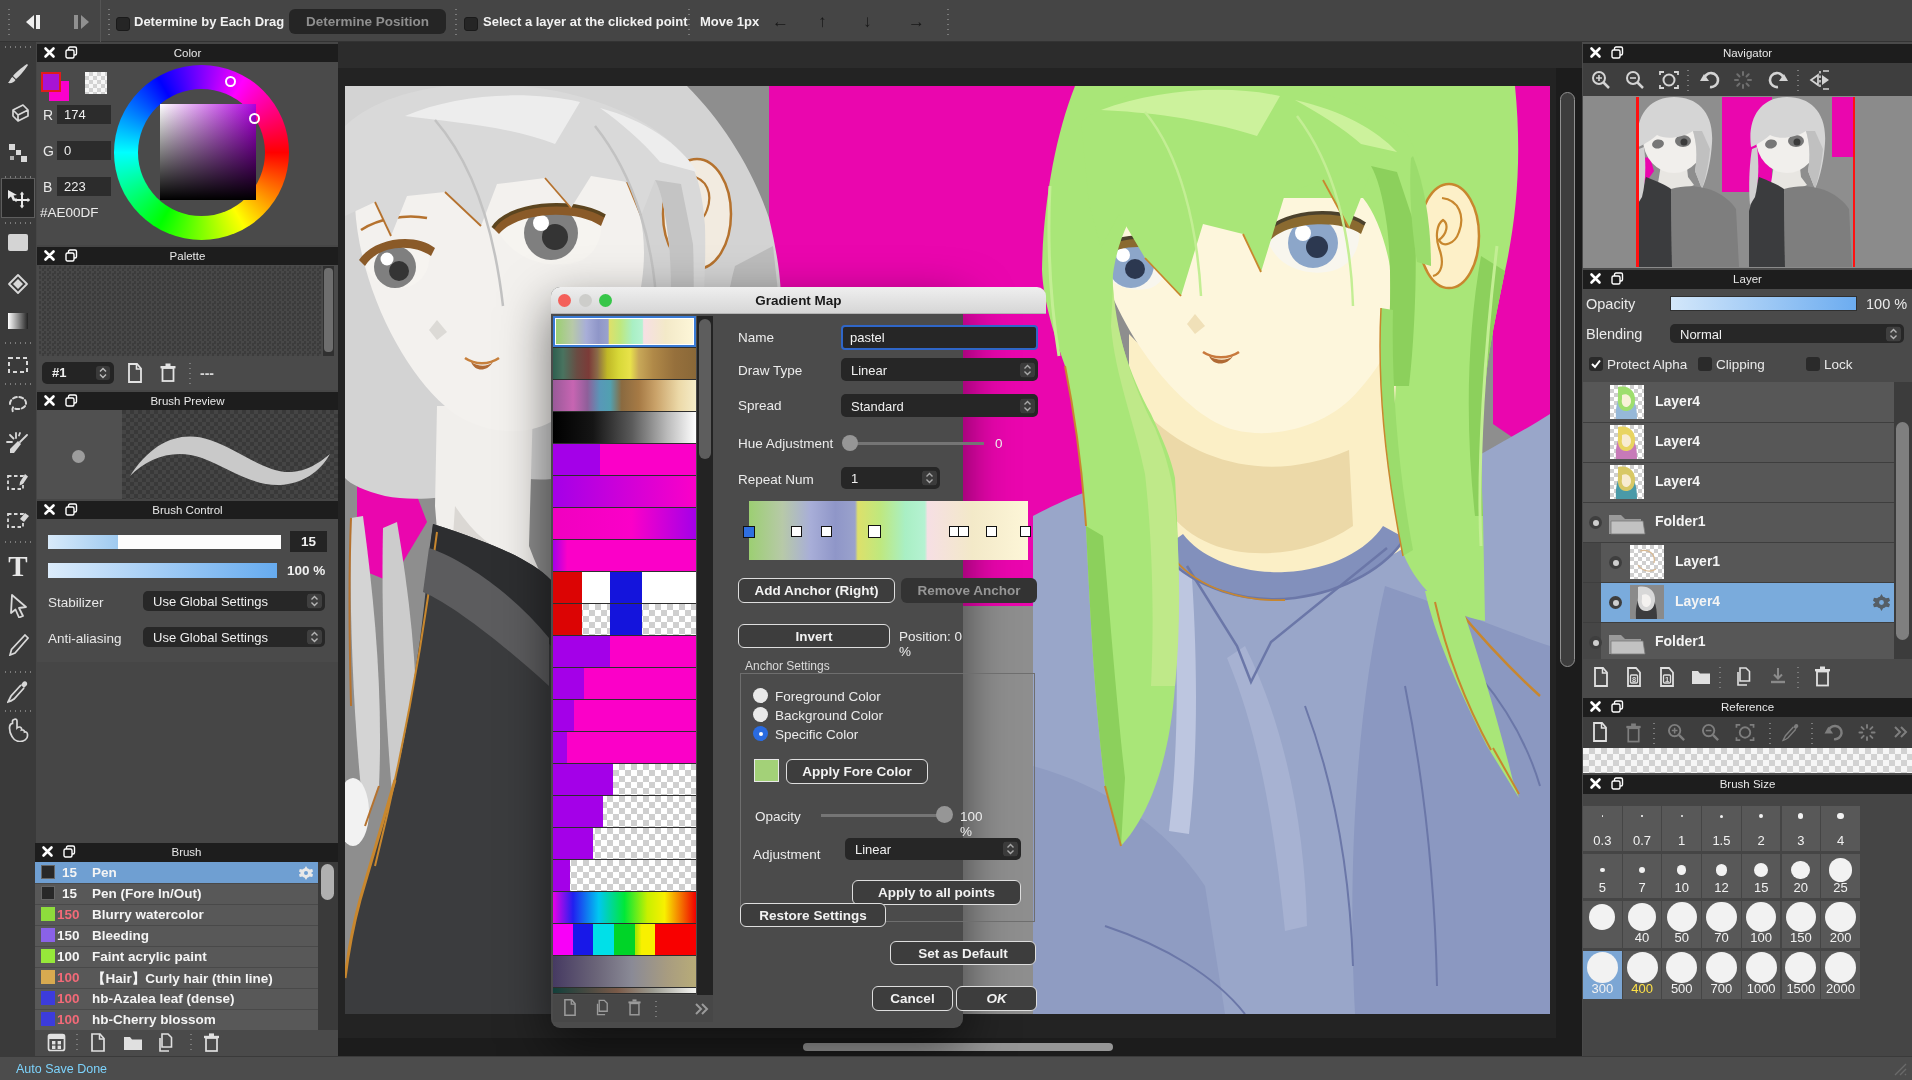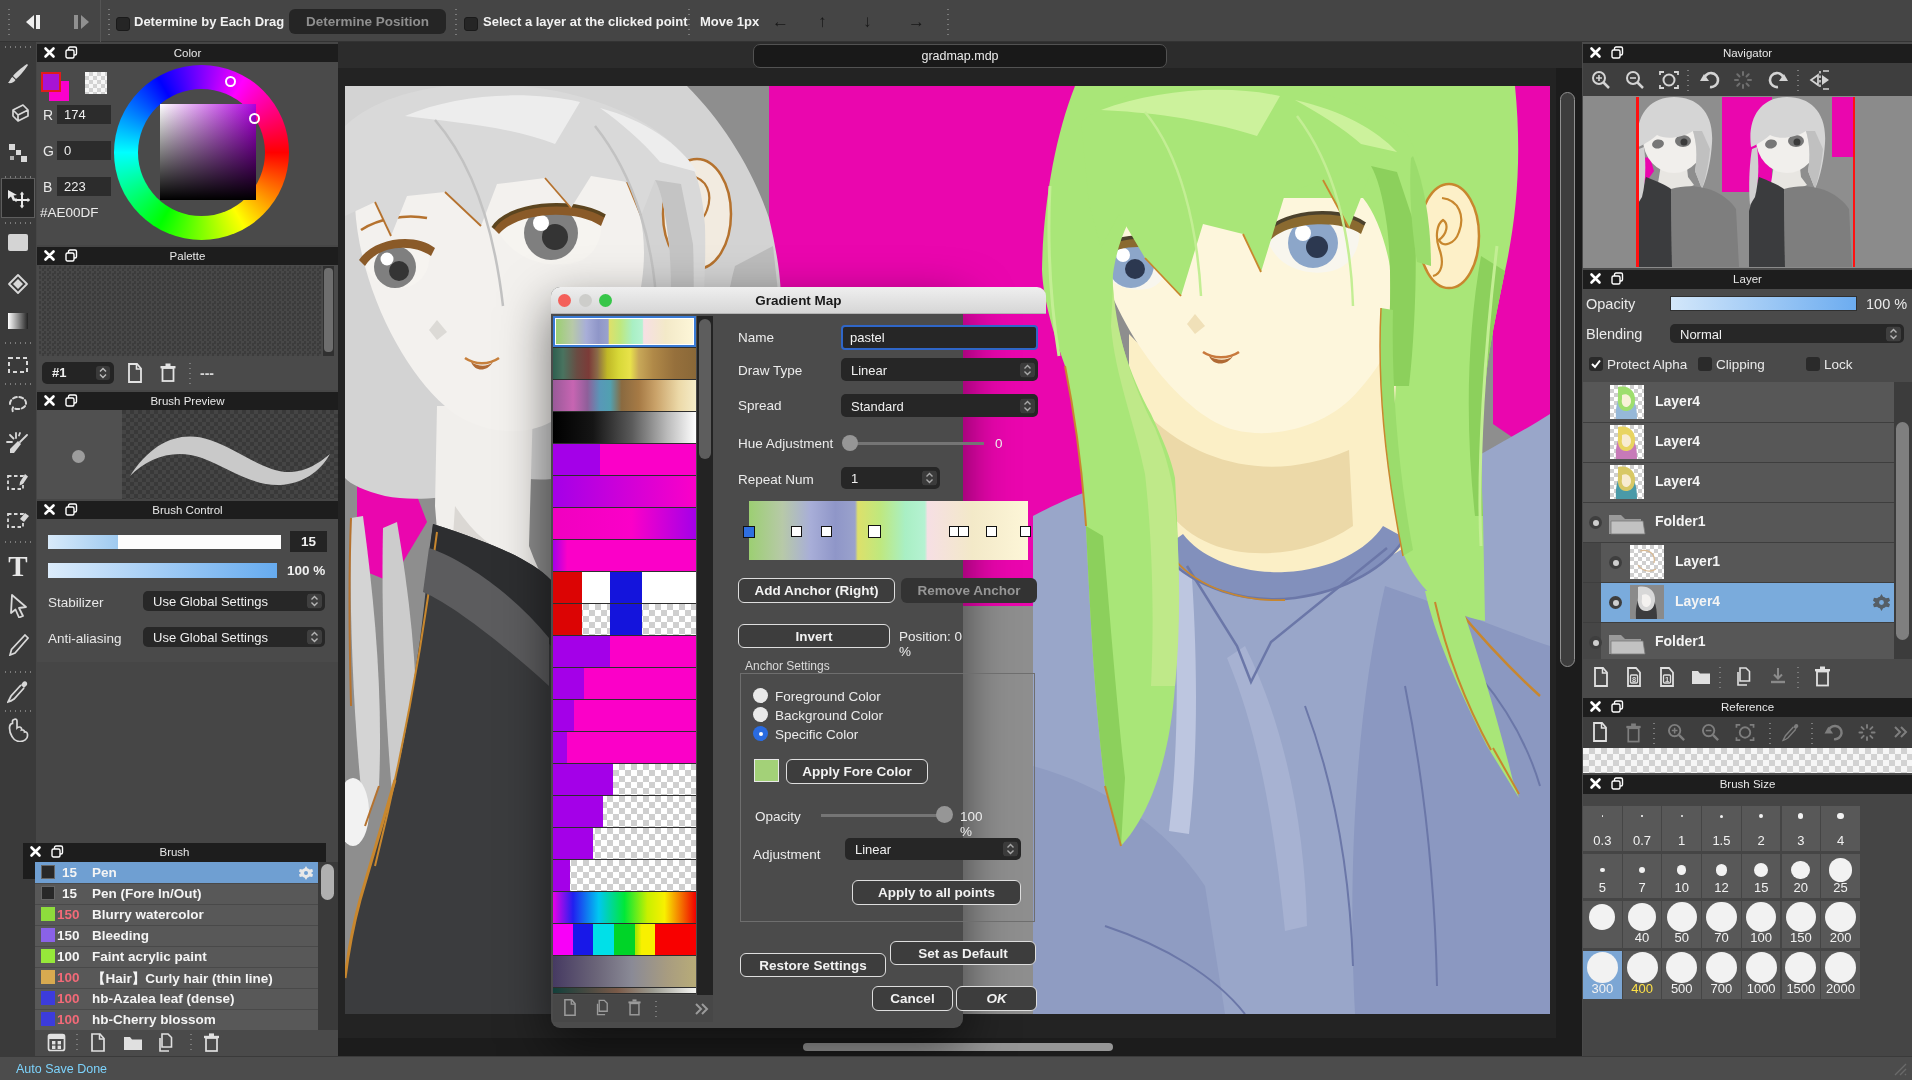--- a/index.html
+++ b/index.html
@@ -257,21 +257,21 @@
   <div class="abs" style="left:11px;top:112px;color:#e8e8e8;font-size:13.5px;">Anti-aliasing</div>
   <div class="ddown" style="left:106px;top:108px;width:182px;height:20px;">
       <span class="val">Use Global Settings</span>
     <svg class="spin" width="15" height="15" viewBox="0 0 15 15">
         <rect width="15" height="15" rx="3" fill="#3f3f3f"></rect>
         <path d="M4.5,6 L7.5,3 L10.5,6 M4.5,9 L7.5,12 L10.5,9" stroke="#b5b5b5" stroke-width="1.4" fill="none"></path>
       </svg>
   </div>
 </div>
 
-<div class="ptitle" style="left:23px;top:843px;width:303px;height:36px;line-height:19px;">Brush
+<div class="ptitle" style="left:35px;top:843px;width:303px;height:36px;line-height:19px;">Brush
   <span class="tl">
       <svg class="xico" viewBox="0 0 13 13">
         <path d="M2.5,2.5 L10.5,10.5 M10.5,2.5 L2.5,10.5" stroke="#fff" stroke-width="2.6" stroke-linecap="round"></path>
       </svg>
       <svg class="cico" viewBox="0 0 13 13">
         <rect x="3.5" y="1" width="8" height="8" rx="1.5" fill="none" stroke="#fff" stroke-width="1.4"></rect>
         <rect x="1" y="4" width="8" height="8" rx="1.5" fill="#1d1d1d" stroke="#fff" stroke-width="1.4"></rect>
       </svg>
     </span>
 </div>
@@ -339,21 +339,20 @@
   <div class="dotsep-v" style="left:155px;top:2px;height:22px;"></div>
   <svg class="abs" style="left:168px;top:3px;" width="17" height="19" viewBox="0 0 17 19">
       <rect x="3" y="5" width="11" height="13" fill="none" stroke="#e0e0e0" stroke-width="1.7"></rect>
       <rect x="1" y="2.8" width="15" height="2.4" fill="#e0e0e0"></rect>
       <rect x="6" y="0.4" width="5" height="2.6" fill="#e0e0e0"></rect>
     </svg>
 </div>
 
 <div class="abs" id="canvasarea" style="left:338px;top:42px;width:1244px;height:1014px;background:#232323;">
   <div class="abs" style="left:0;top:0;width:1244px;height:26px;background:#2c2c2c;"></div>
-  <div class="abs" style="left:415px;top:2px;width:414px;height:24px;background:#191919;border:1px solid #525252;border-radius:7px;color:#ececec;font-size:12.5px;text-align:center;line-height:22px;">gradmap.mdp</div>
   <div class="abs" style="left:7px;top:44px;width:1205px;height:928px;">
       <svg class="abs" style="left:0;top:0;" width="1205" height="928" viewBox="0 0 1205 928">
  <rect x="0" y="0" width="1205" height="928" fill="#8e8e8e"></rect>
  <rect x="424" y="0" width="322" height="520" fill="#ea06ae"></rect>
  <polygon points="1148,0 1205,0 1205,338 1180,360 1148,338" fill="#ea06ae"></polygon>
  <polygon points="12,390 62,384 82,436 46,496 12,482" fill="#ea06ae"></polygon>
 
  <path d="M0,0 L342,0 C378,36 408,84 424,132 C432,166 436,192 436,215 C425,265 420,330 421,395 C422,450 415,505 400,550 C385,598 362,650 338,695 L318,640 C322,560 318,480 312,420 C308,380 304,360 300,350 C255,390 200,400 170,390 C135,408 80,418 40,410 C20,405 5,398 0,392 Z" fill="#d3d3d3"></path>
  <path d="M434,215 C425,265 420,330 421,395 C422,450 415,505 400,550 C385,598 362,650 338,695 L330,672 C352,610 368,560 376,500 C384,440 384,370 380,310 C377,260 380,215 390,180 L428,160 Z" fill="#bcbcbc"></path>
 
@@ -1028,21 +1027,21 @@
   <div class="abs" style="left:409px;top:522px;color:#ececec;font-size:13.5px;">100 %</div>
   <div class="abs" style="left:202px;top:560px;color:#ececec;font-size:13.5px;">Adjustment</div>
   <div class="ddown" style="left:294px;top:551px;width:176px;height:22px;background:#262626;">
       <span class="val">Linear</span>
     <svg class="spin" width="16" height="16" viewBox="0 0 15 15">
         <rect width="15" height="15" rx="3" fill="#3b3b3b"></rect>
         <path d="M4.5,6 L7.5,3 L10.5,6 M4.5,9 L7.5,12 L10.5,9" stroke="#a8a8a8" stroke-width="1.4" fill="none"></path>
       </svg>
   </div>
   <div class="wbtn" style="left:301px;top:593px;width:169px;height:25px;">Apply to all points</div>
-  <div class="wbtn" style="left:189px;top:666px;width:146px;height:24px;">Restore Settings</div>
+  <div class="wbtn" style="left:189px;top:616px;width:146px;height:24px;">Restore Settings</div>
   <div class="wbtn" style="left:339px;top:654px;width:146px;height:24px;">Set as Default</div>
   <div class="wbtn" style="left:321px;top:699px;width:81px;height:25px;">Cancel</div>
   <div class="wbtn" style="left:405px;top:699px;width:81px;height:25px;font-style:italic;">OK</div>
 </div>
 
 <div class="abs" style="left:0;top:1056px;width:1912px;height:24px;background:#4c4c4c;border-top:1px solid #3a3a3a;">
   <div class="abs" style="left:8px;top:5px;color:#7dd3fc;font-size:12.5px;margin-left:8px;">Auto Save Done</div>
   <svg class="abs" style="left:1894px;top:6px;" width="13" height="13" viewBox="0 0 13 13">
       <path d="M12,1 L1,12 M12,6 L6,12 M12,11 L11,12" stroke="#6a6a6a" stroke-width="1.4"></path>
     </svg>

